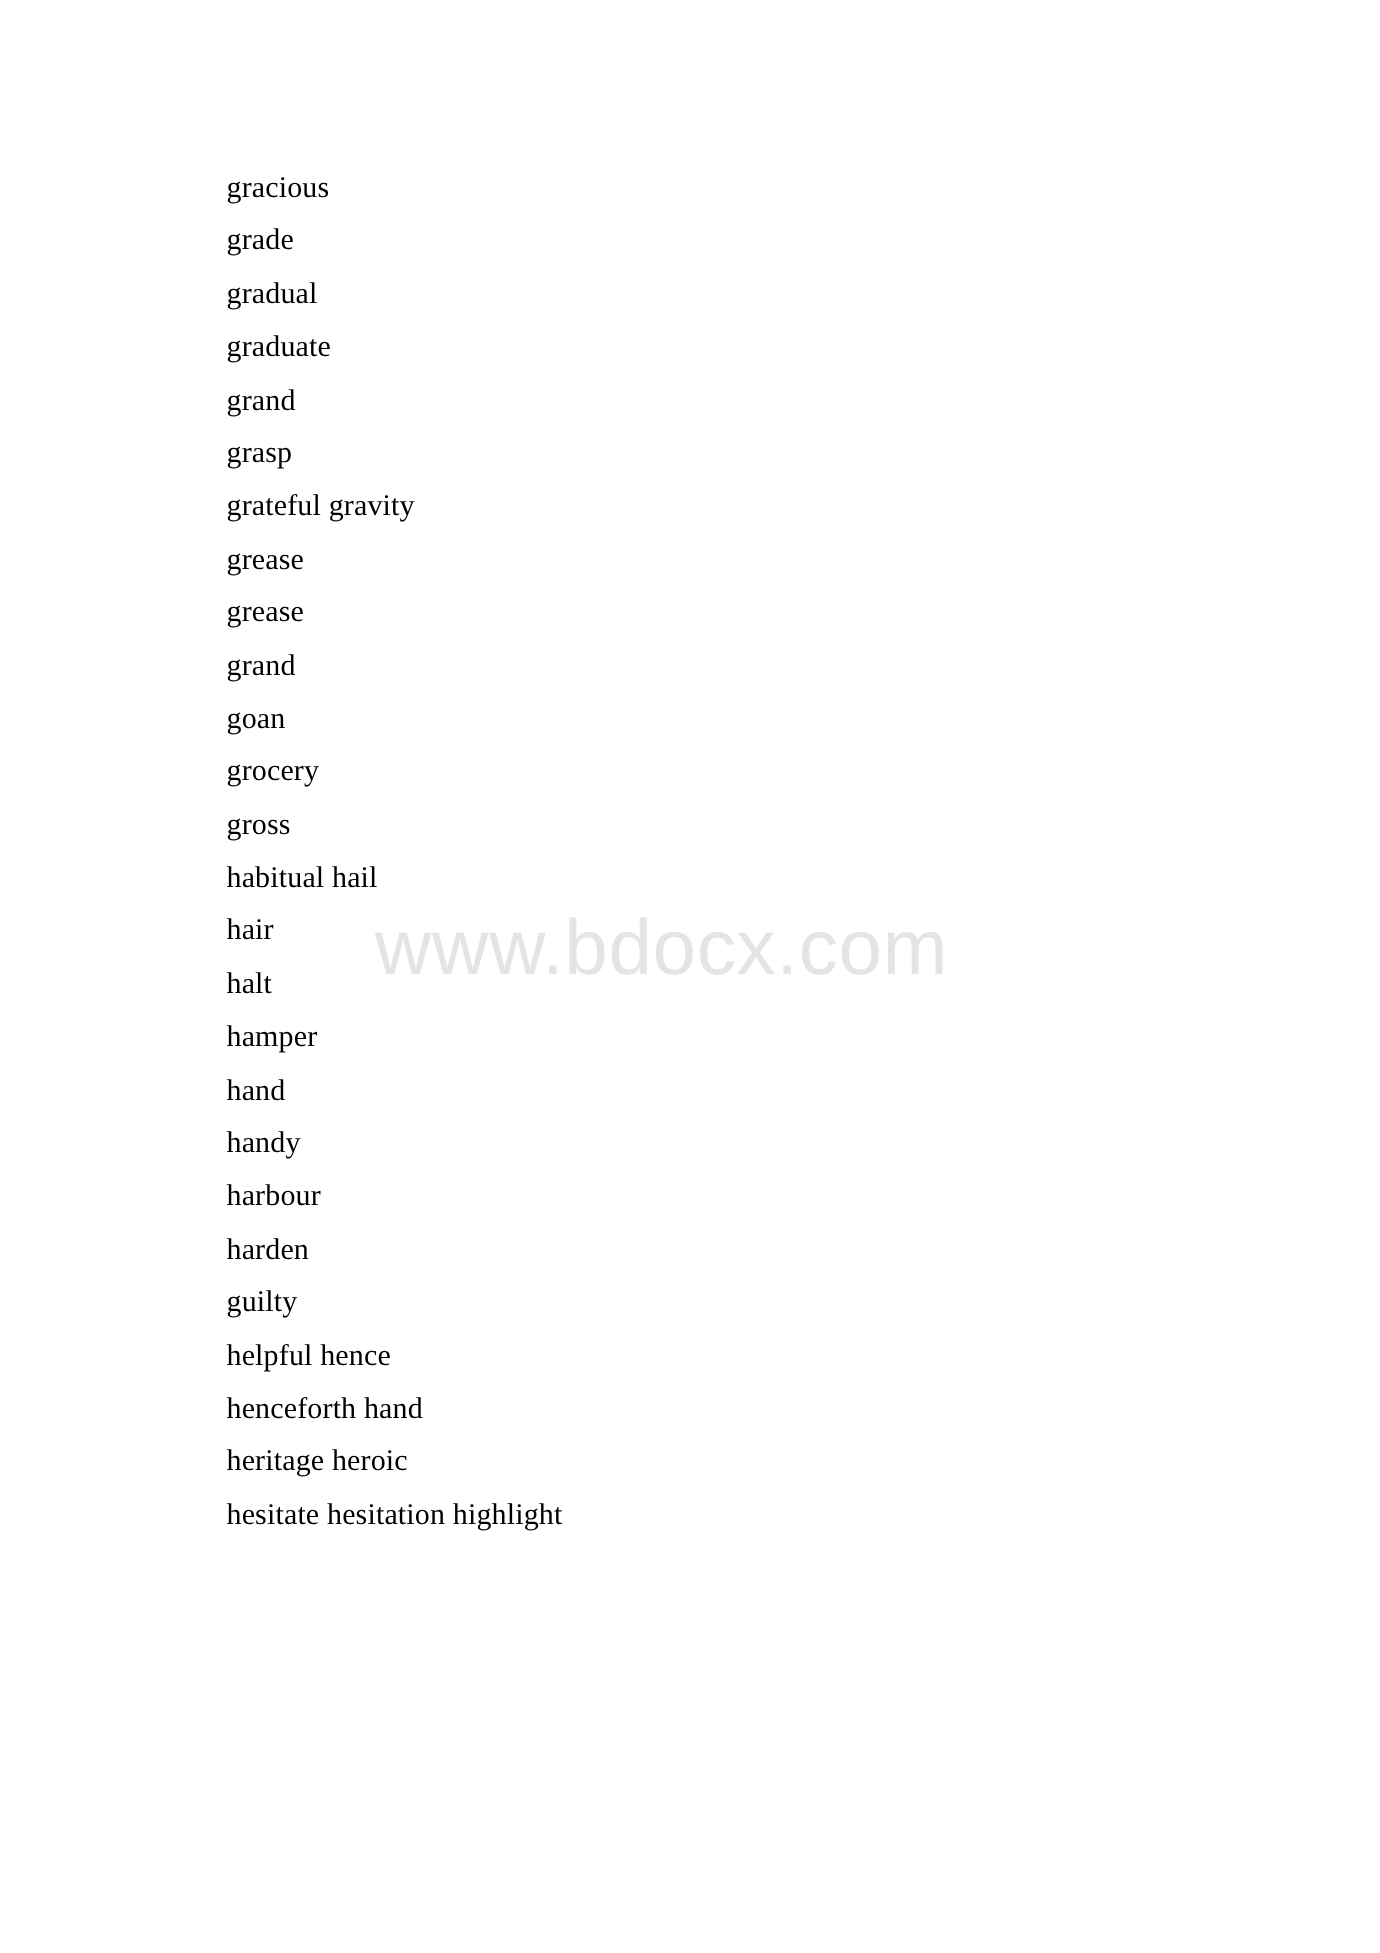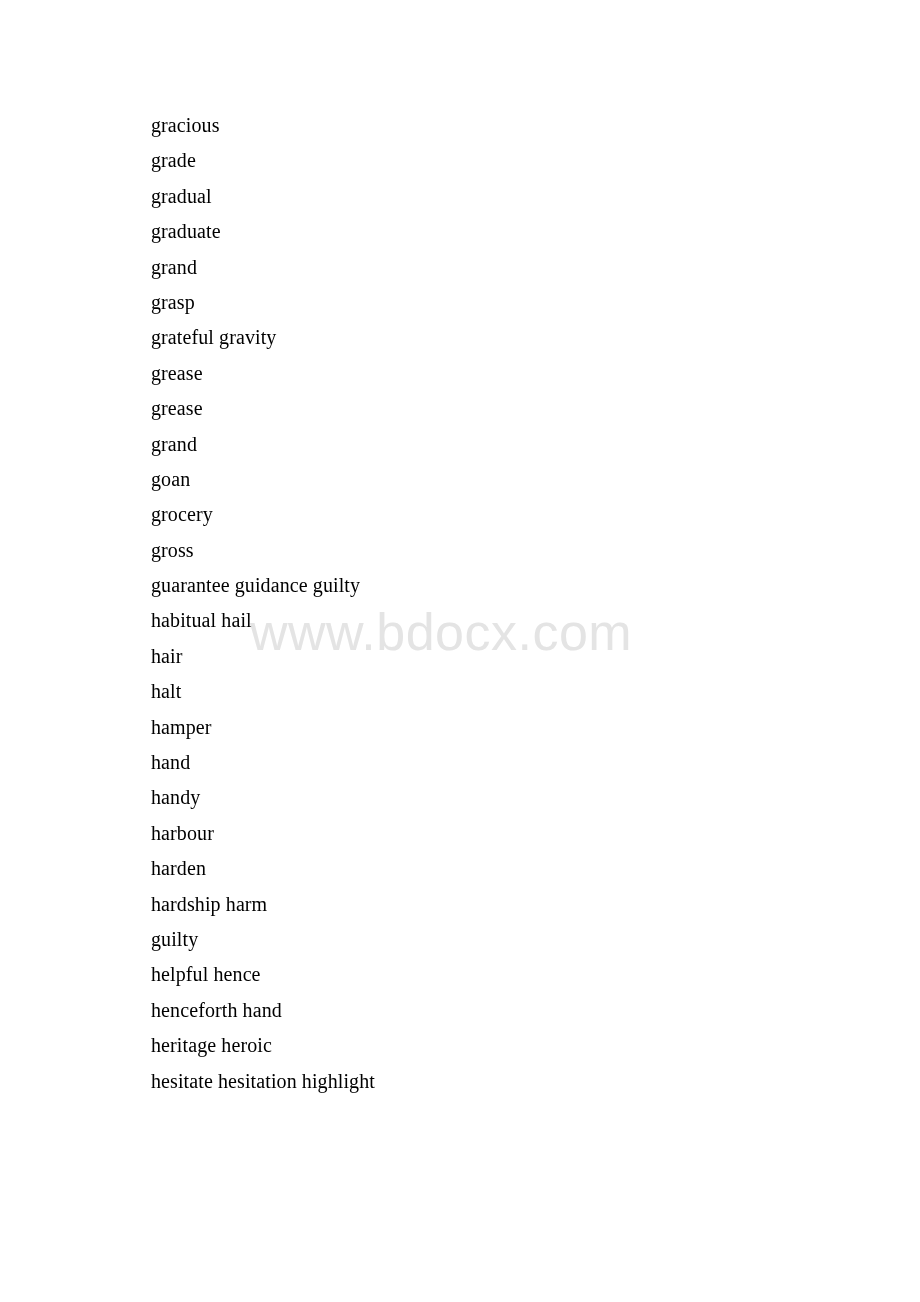--- a/index.html
+++ b/index.html
@@ -67,30 +67,28 @@
     <div class="word-line">graduate</div>
     <div class="word-line">grand</div>
     <div class="word-line">grasp</div>
     <div class="word-line">grateful gravity</div>
     <div class="word-line">grease</div>
     <div class="word-line">grease</div>
     <div class="word-line">grand</div>
     <div class="word-line">goan</div>
     <div class="word-line">grocery</div>
     <div class="word-line">gross</div>
-    <div class="word-line">guarantee guidance guilty</div>
     <div class="word-line">habitual hail</div>
     <div class="word-line">hair</div>
     <div class="word-line">halt</div>
     <div class="word-line">hamper</div>
     <div class="word-line">hand</div>
     <div class="word-line">handy</div>
     <div class="word-line">harbour</div>
     <div class="word-line">harden</div>
-    <div class="word-line">hardship harm</div>
     <div class="word-line">guilty</div>
     <div class="word-line">helpful hence</div>
     <div class="word-line">henceforth hand</div>
     <div class="word-line">heritage heroic</div>
     <div class="word-line">hesitate hesitation highlight</div>
   </div>
 
 </div>
 
 </body></html>

